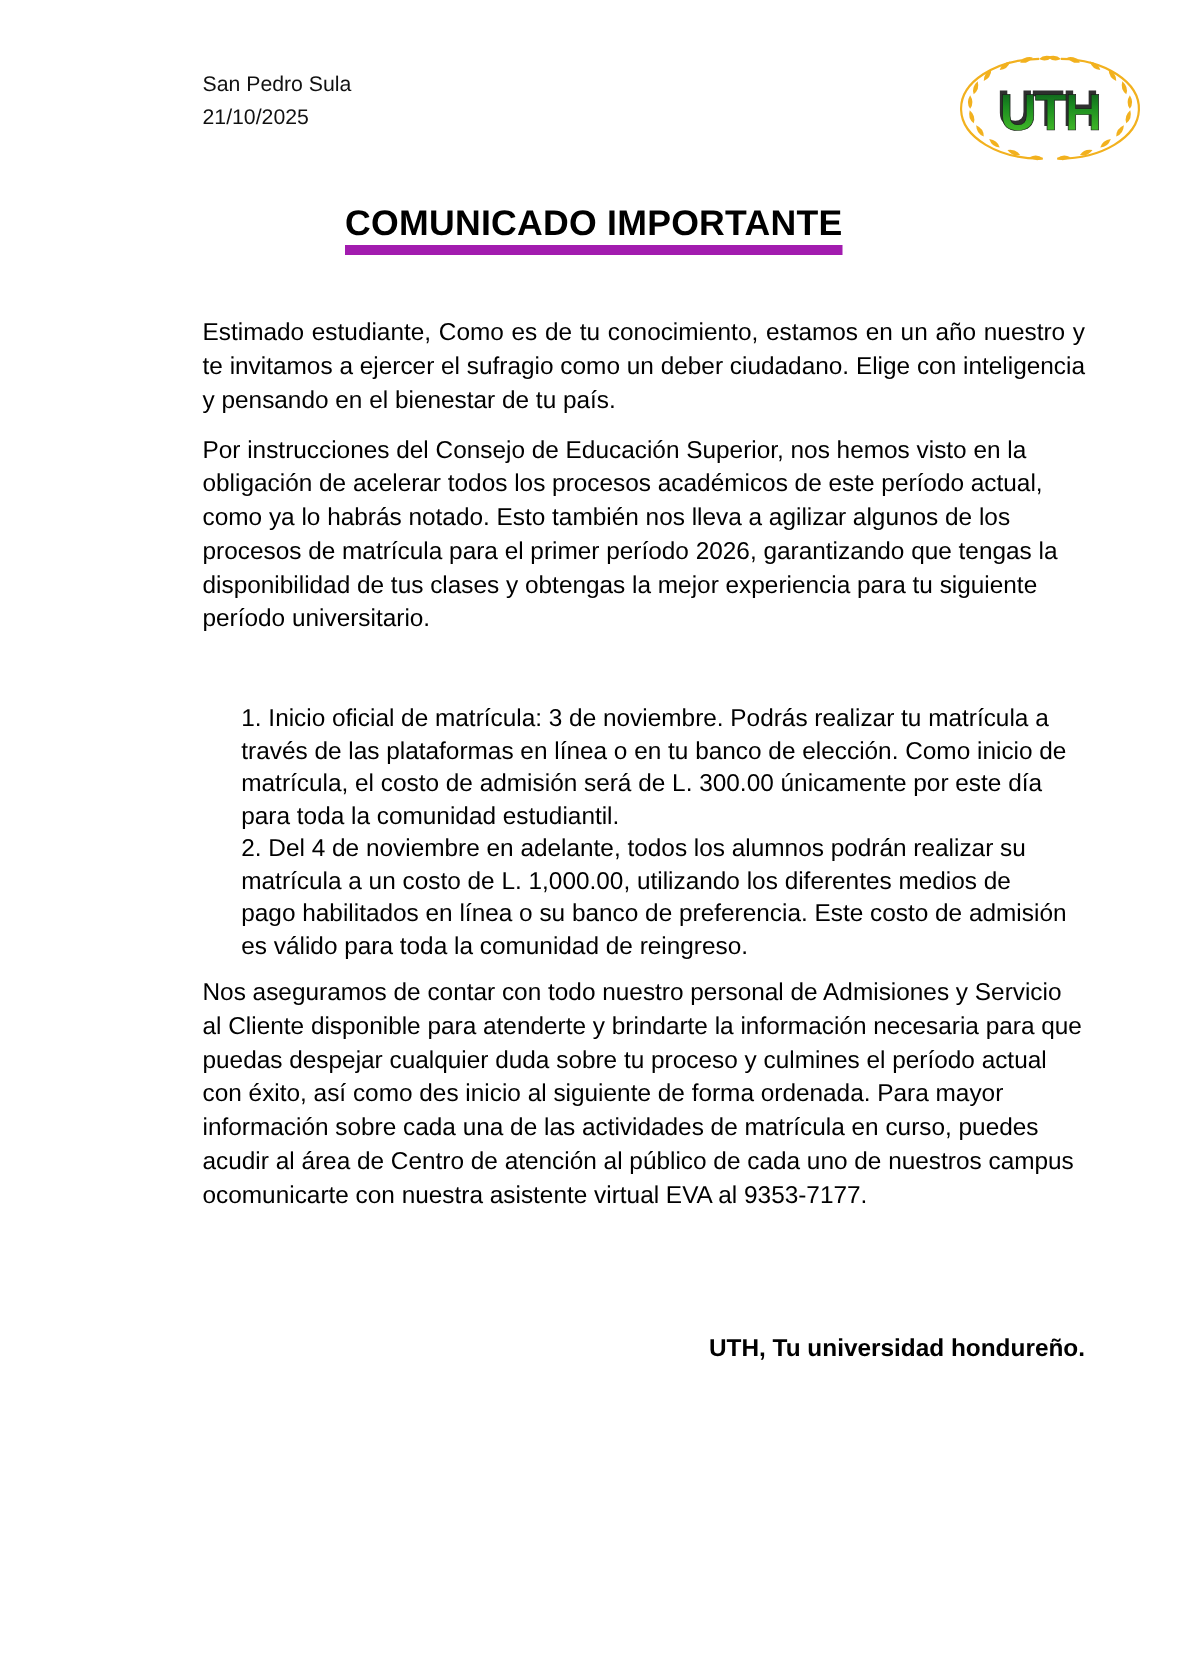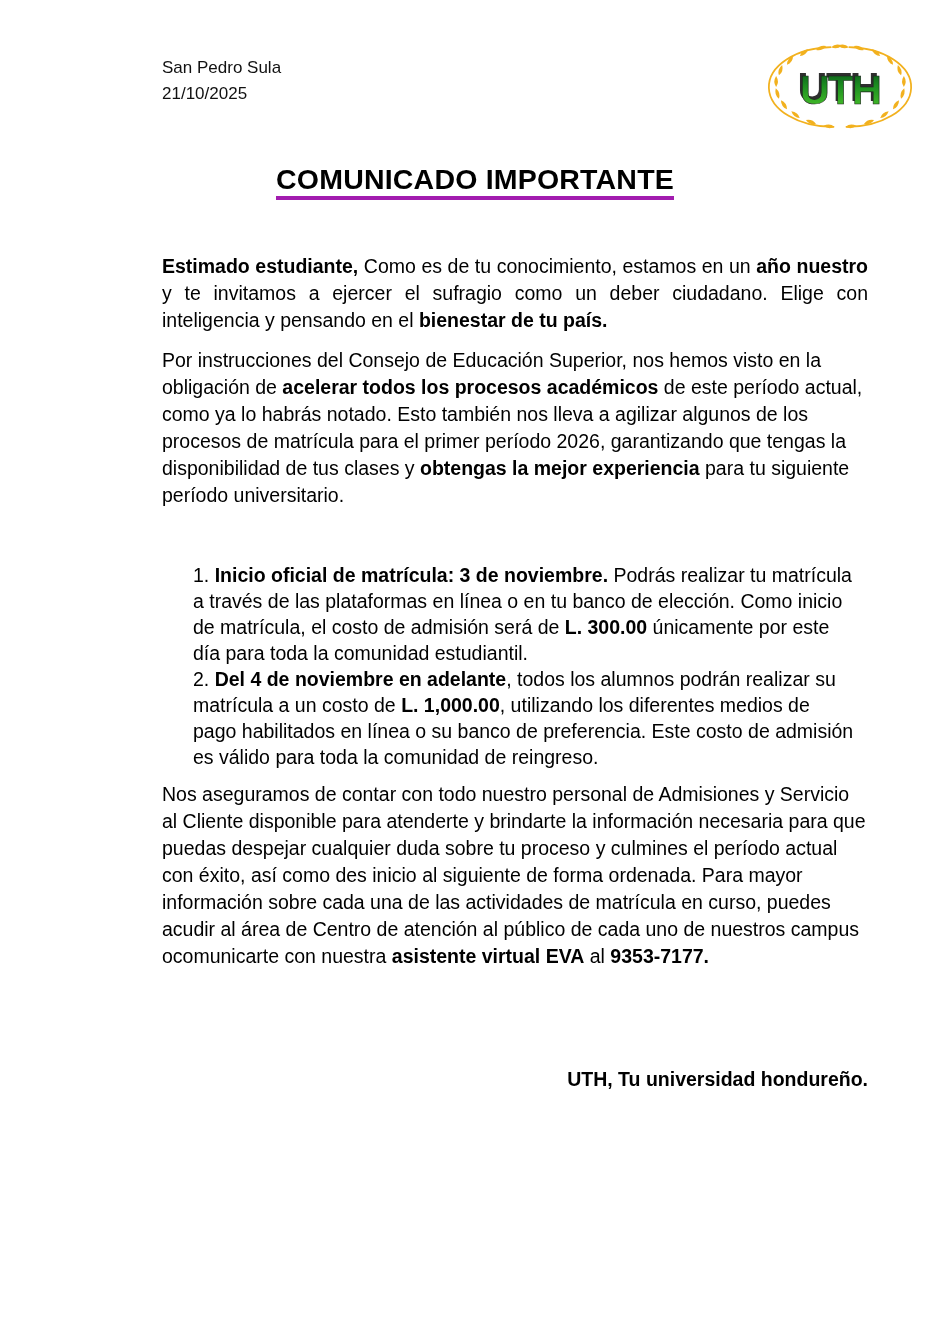--- a/index.html
+++ b/index.html
@@ -25,29 +25,29 @@
   .logo-caption {
     margin-top:5px;
     font-size:10px; line-height:12px; letter-spacing:0.4px;
     color:#9a9a9a;
   }
   .title {
     position:absolute; left:0; right:0; top:163px;
     text-align:center;
     font-size:28.5px; font-weight:bold; letter-spacing:0.2px;
   }
-  .title span { border-bottom:4px solid #a21caf; padding-bottom:1px; }
+  .title span { border-bottom:8px solid #a21caf; padding-bottom:1px; }
   .content {
     position:absolute; left:137px; top:253px; width:706px;
     font-size:19.5px; line-height:27px;
   }
   .p { margin:0; }
   .just { text-align:justify; }
   .gap-after { margin-bottom:13px; }
-  .b { font-weight:bold; }
+  .b { font-weight:normal; }
   .list {
     margin-top:53px;
     padding-left:31px;
     width:693px;
     line-height:26px;
   }
   .closing { margin-top:11px; }
   .slogan {
     position:absolute; left:137px; top:1068px; width:706px;
     text-align:right;

